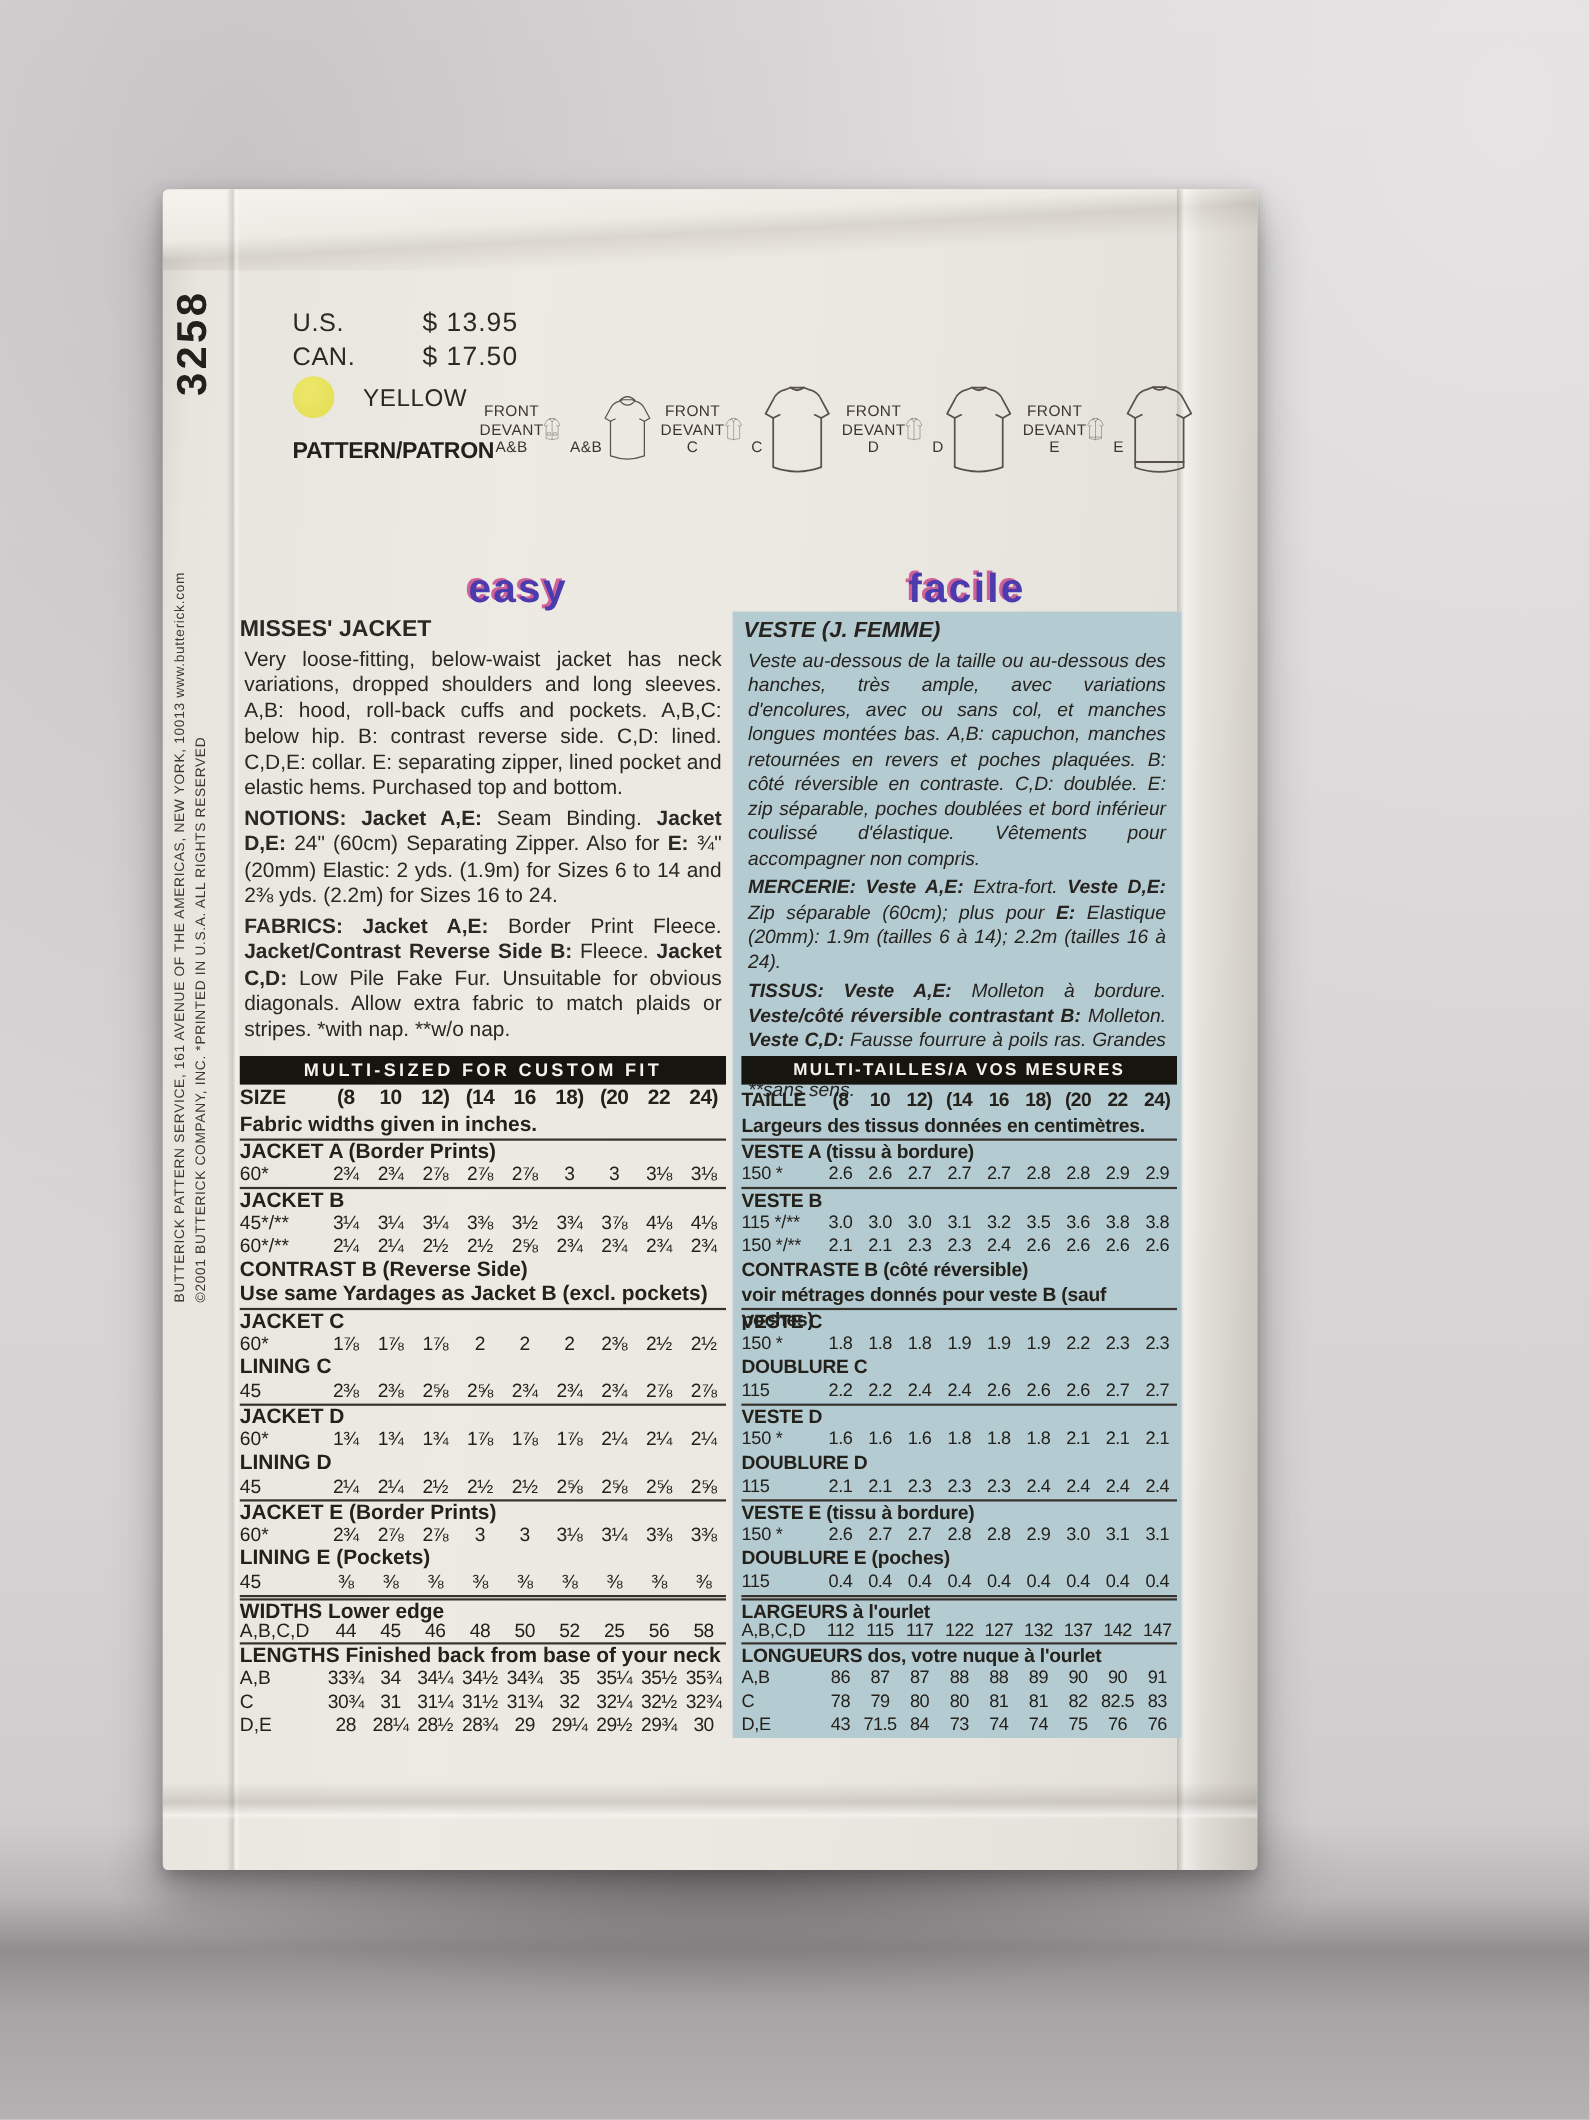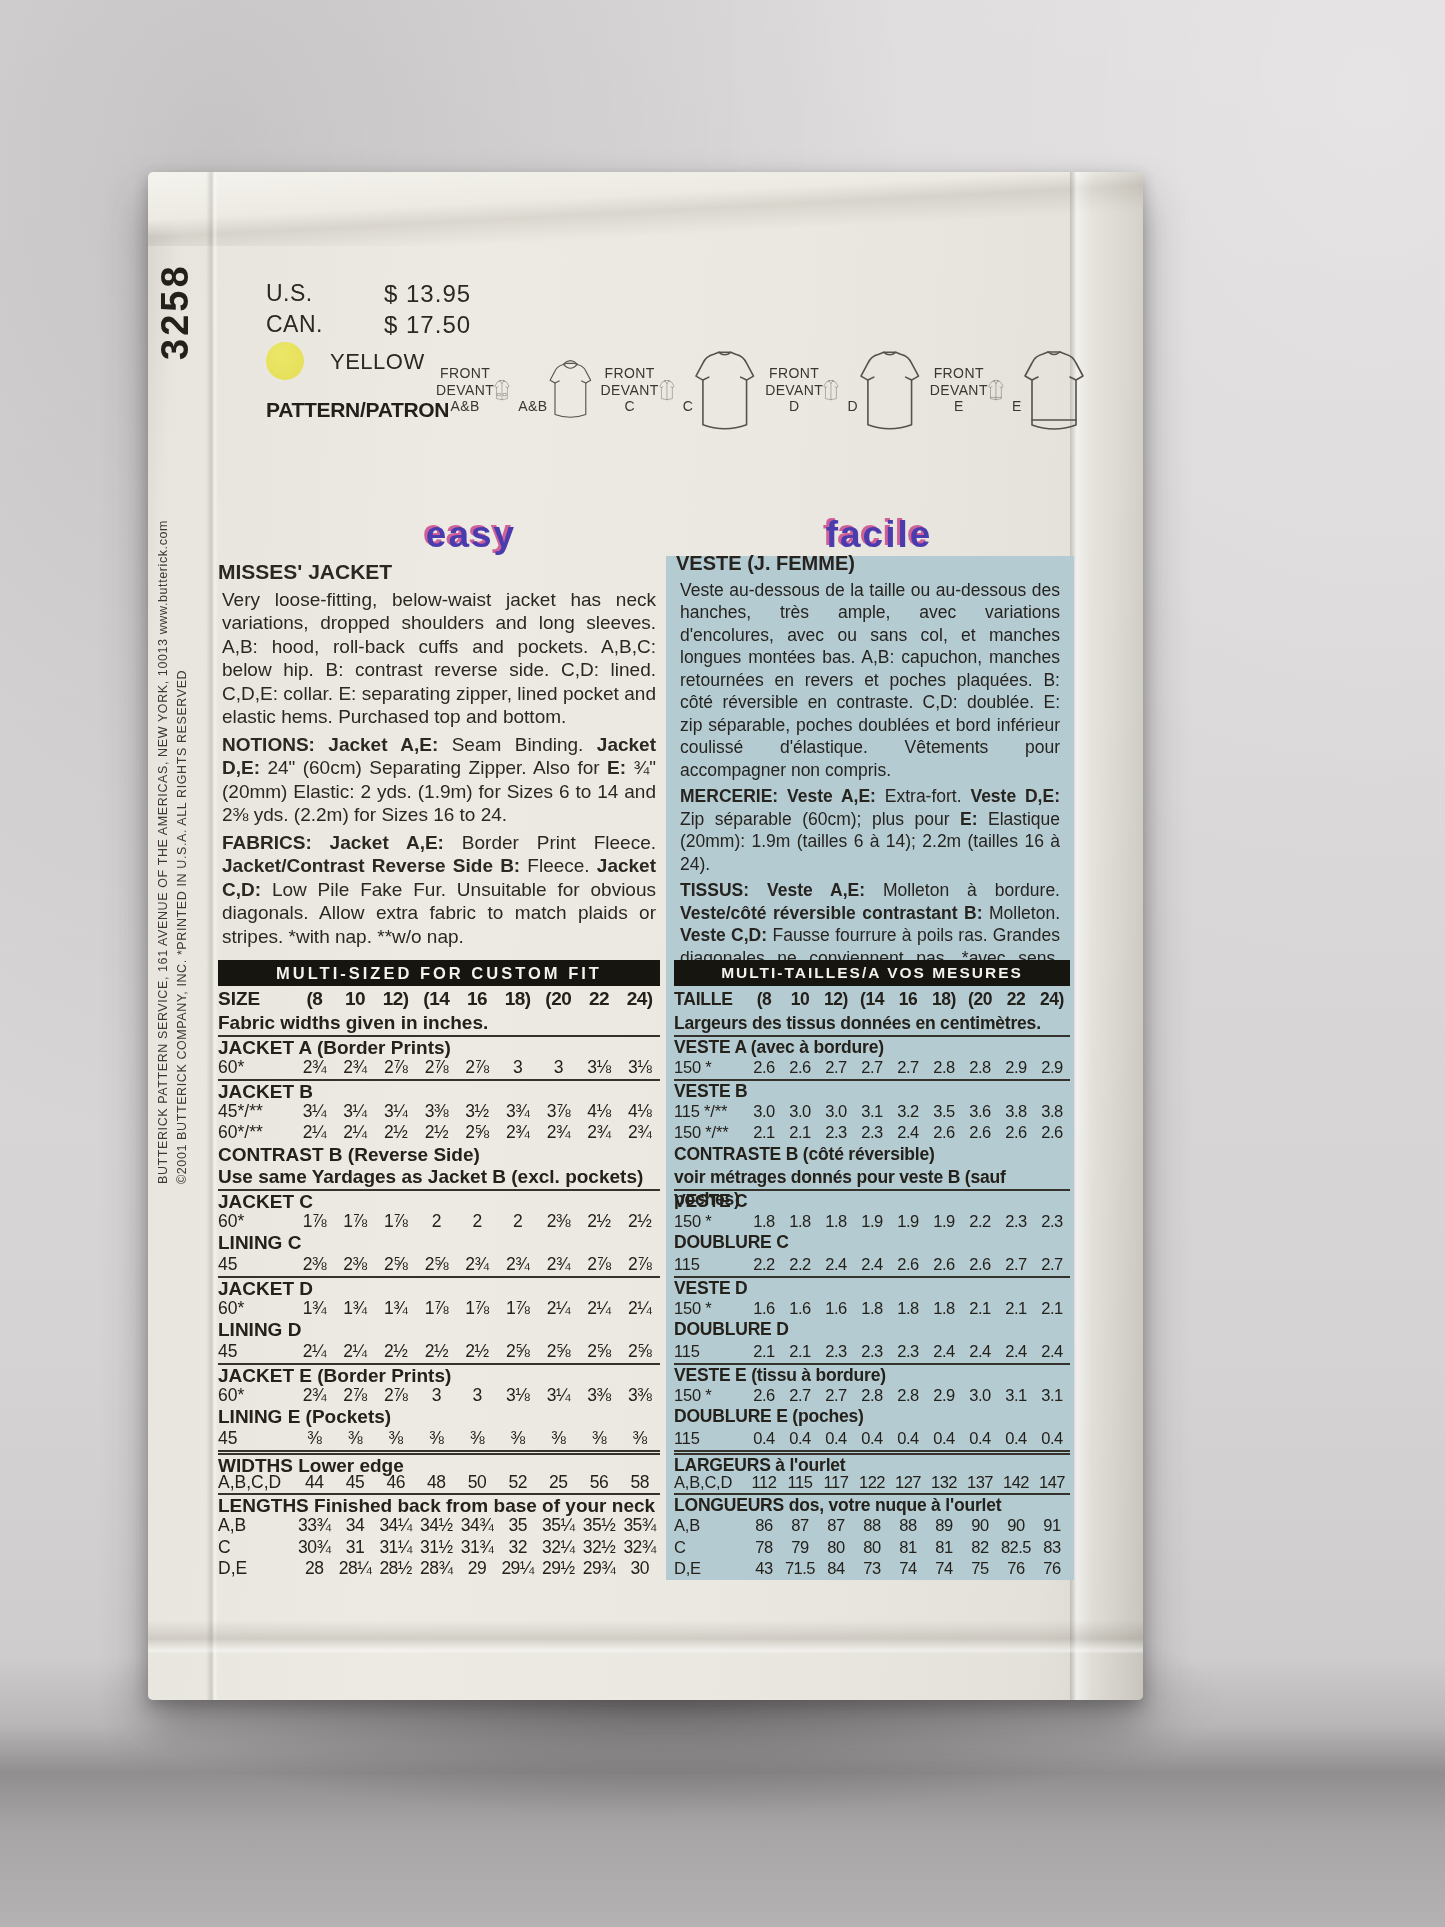--- a/index.html
+++ b/index.html
@@ -84,21 +84,21 @@
   }
   .easy{left:238px;width:170px;text-align:center;}
   .facile{left:636px;width:190px;text-align:center;}
   .blue-panel{position:absolute;left:518px;top:384px;width:408px;height:1024px;background:#b4cbd2;}
   .col{position:absolute;color:#2b2722;text-align:justify;}
   .col h3{margin:0 0 2px 0;font-weight:bold;}
   .col p{margin:4px;}
   .col .rb{font-weight:bold;}
   .col-en{left:70px;top:388px;width:442px;font-size:19px;line-height:23.5px;}
   .col-en h3{font-size:21px;}
-  .col-fr{left:528px;top:380px;width:388px;font-size:17.5px;line-height:22.5px;color:#272420;}
+  .col-fr{left:528px;top:390px;width:388px;font-size:17.5px;line-height:22.5px;color:#272420;font-style:italic;}
   .col-fr h3{font-size:20px;}
   .stable{position:absolute;top:788px;}
   .table-en{left:70px;width:442px;}
   .table-fr{left:526px;width:396px;}
   .tbar{
     height:26px;background:#17150f;color:#f4f2ec;font-weight:bold;
     display:flex;align-items:center;justify-content:center;
   }
   .table-en .tbar{font-size:16.5px;letter-spacing:3px;}
   .table-fr .tbar{font-size:15.5px;letter-spacing:2px;}
@@ -515,21 +515,21 @@
           <span class="tcell">10</span>
           <span class="tcell">12)</span>
           <span class="tcell">(14</span>
           <span class="tcell">16</span>
           <span class="tcell">18)</span>
           <span class="tcell">(20</span>
           <span class="tcell">22</span>
           <span class="tcell">24)</span>
         </div>
         <div class="trow note">Largeurs des tissus données en centimètres.</div>
-        <div class="trow section rule-single">VESTE A (avec à bordure)</div>
+        <div class="trow section rule-single">VESTE A (tissu à bordure)</div>
         <div class="trow data">
           <span class="tlabel">150 *</span>
           <span class="tcell">2.6</span>
           <span class="tcell">2.6</span>
           <span class="tcell">2.7</span>
           <span class="tcell">2.7</span>
           <span class="tcell">2.7</span>
           <span class="tcell">2.8</span>
           <span class="tcell">2.8</span>
           <span class="tcell">2.9</span>

